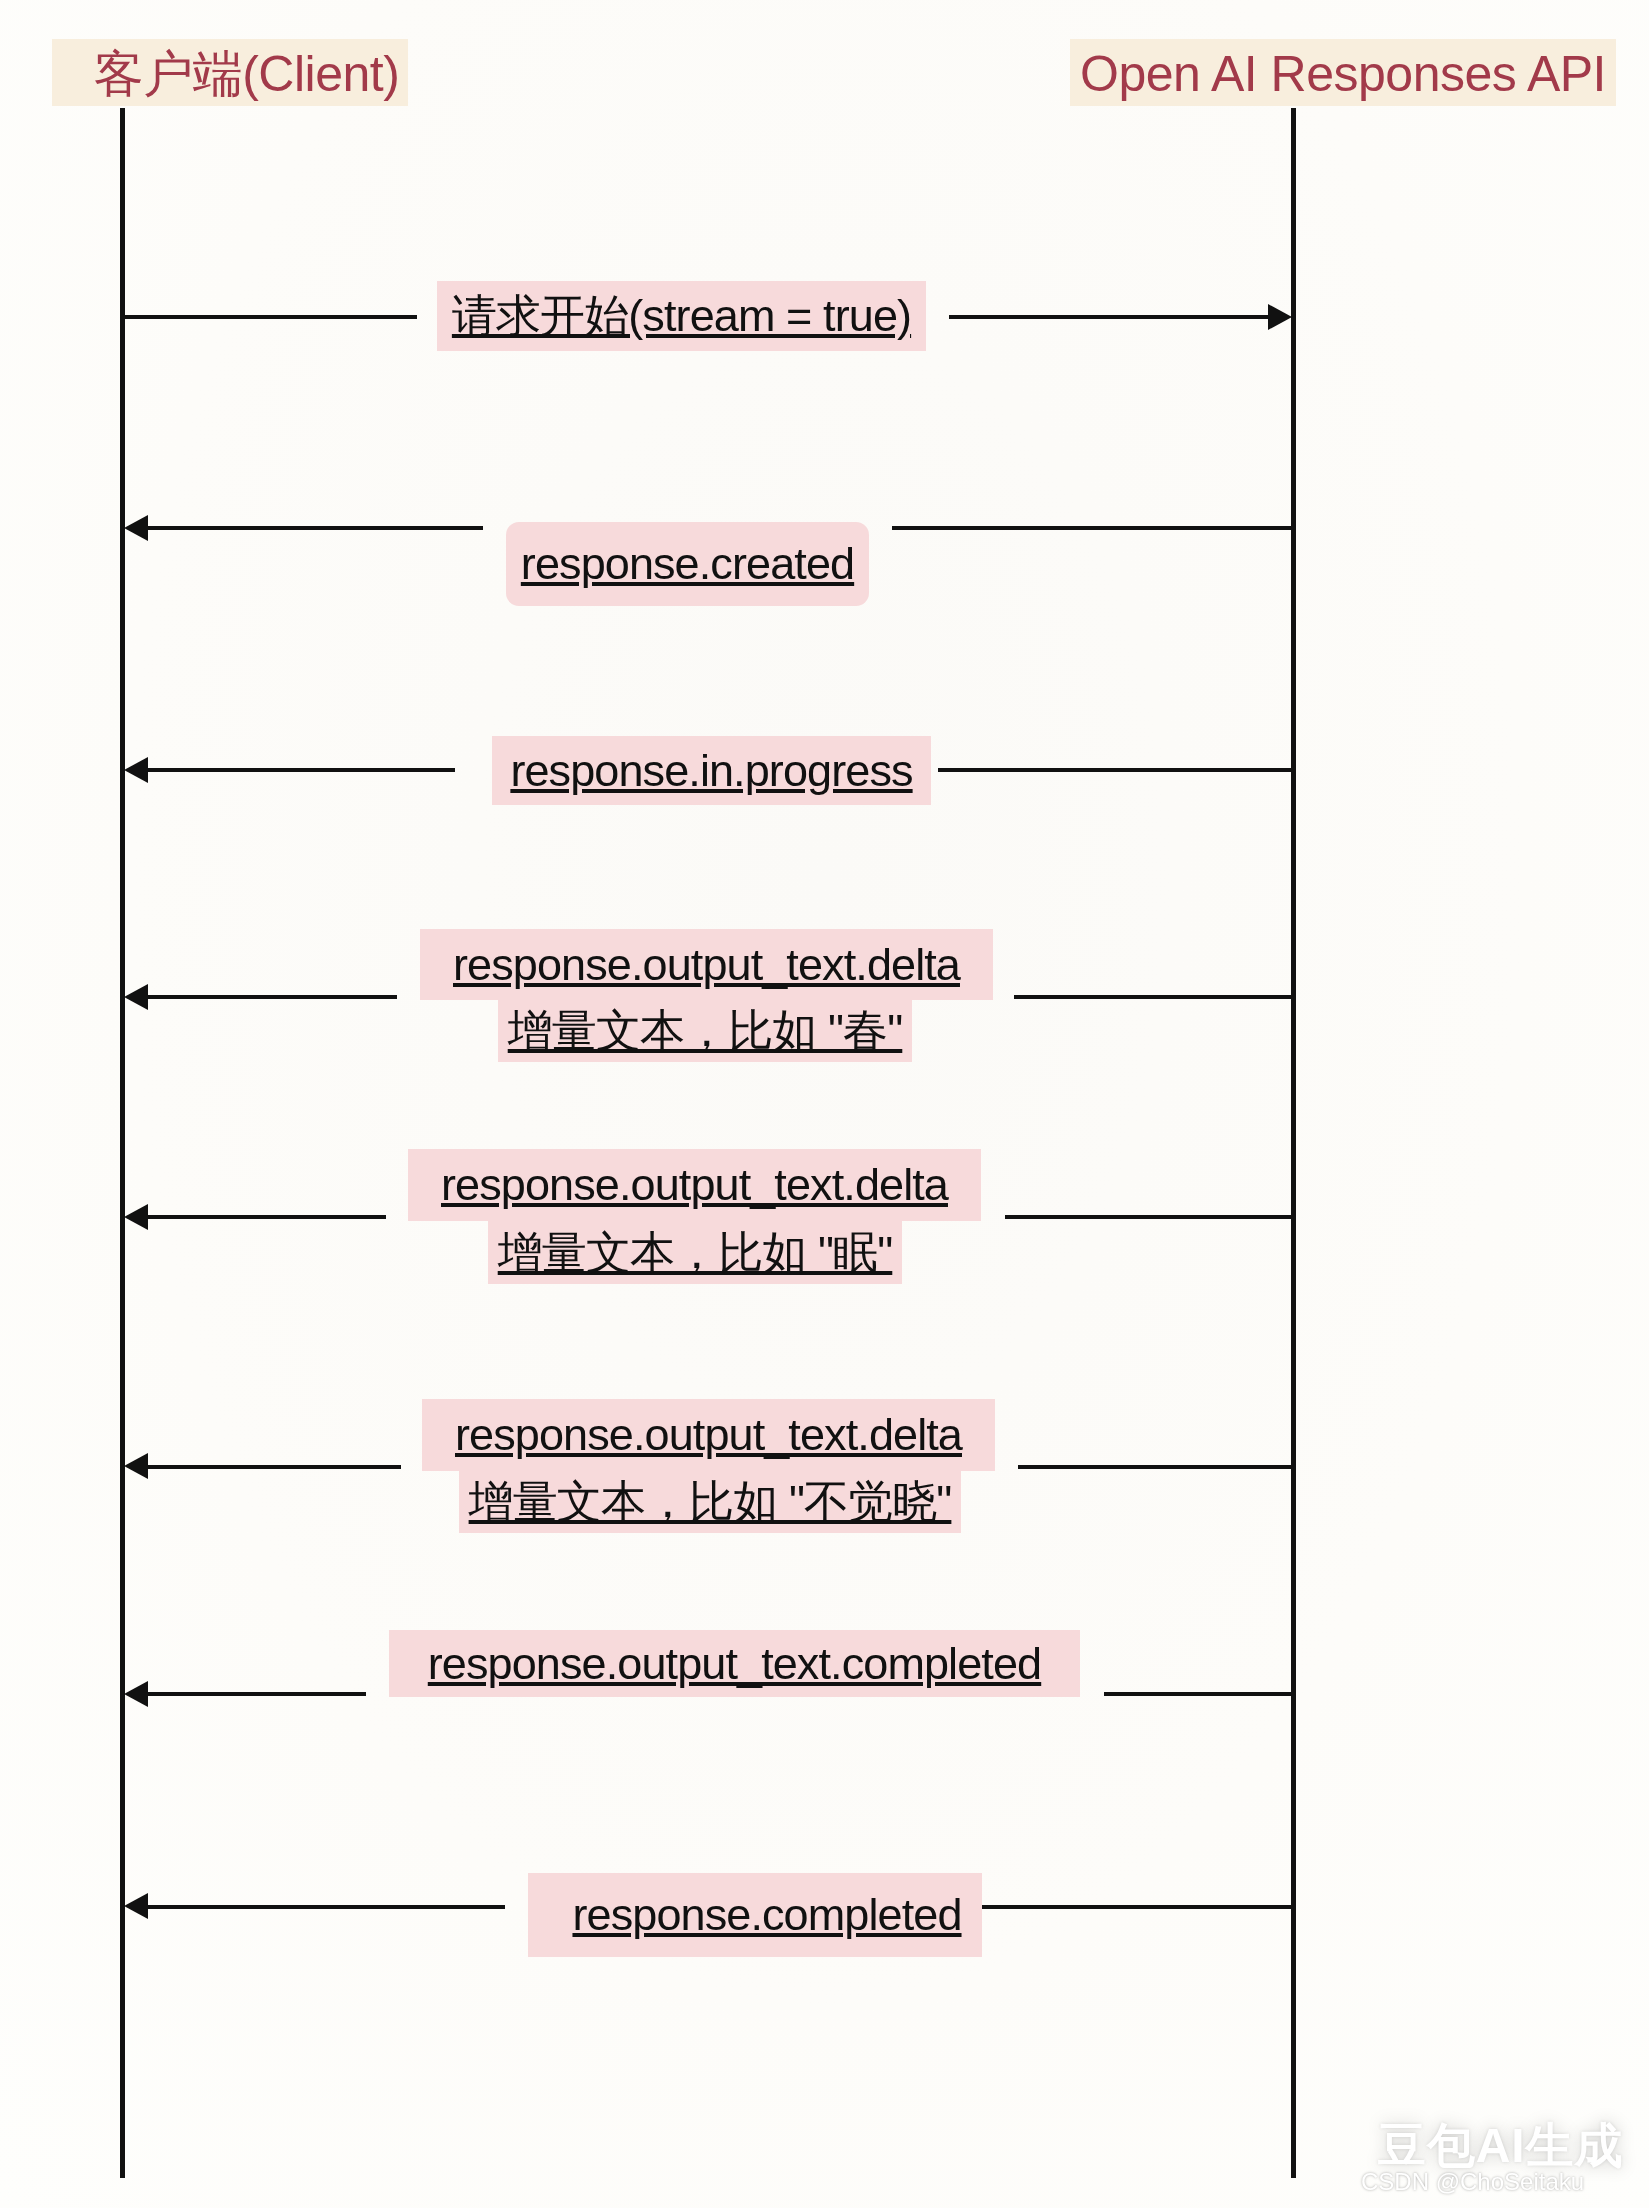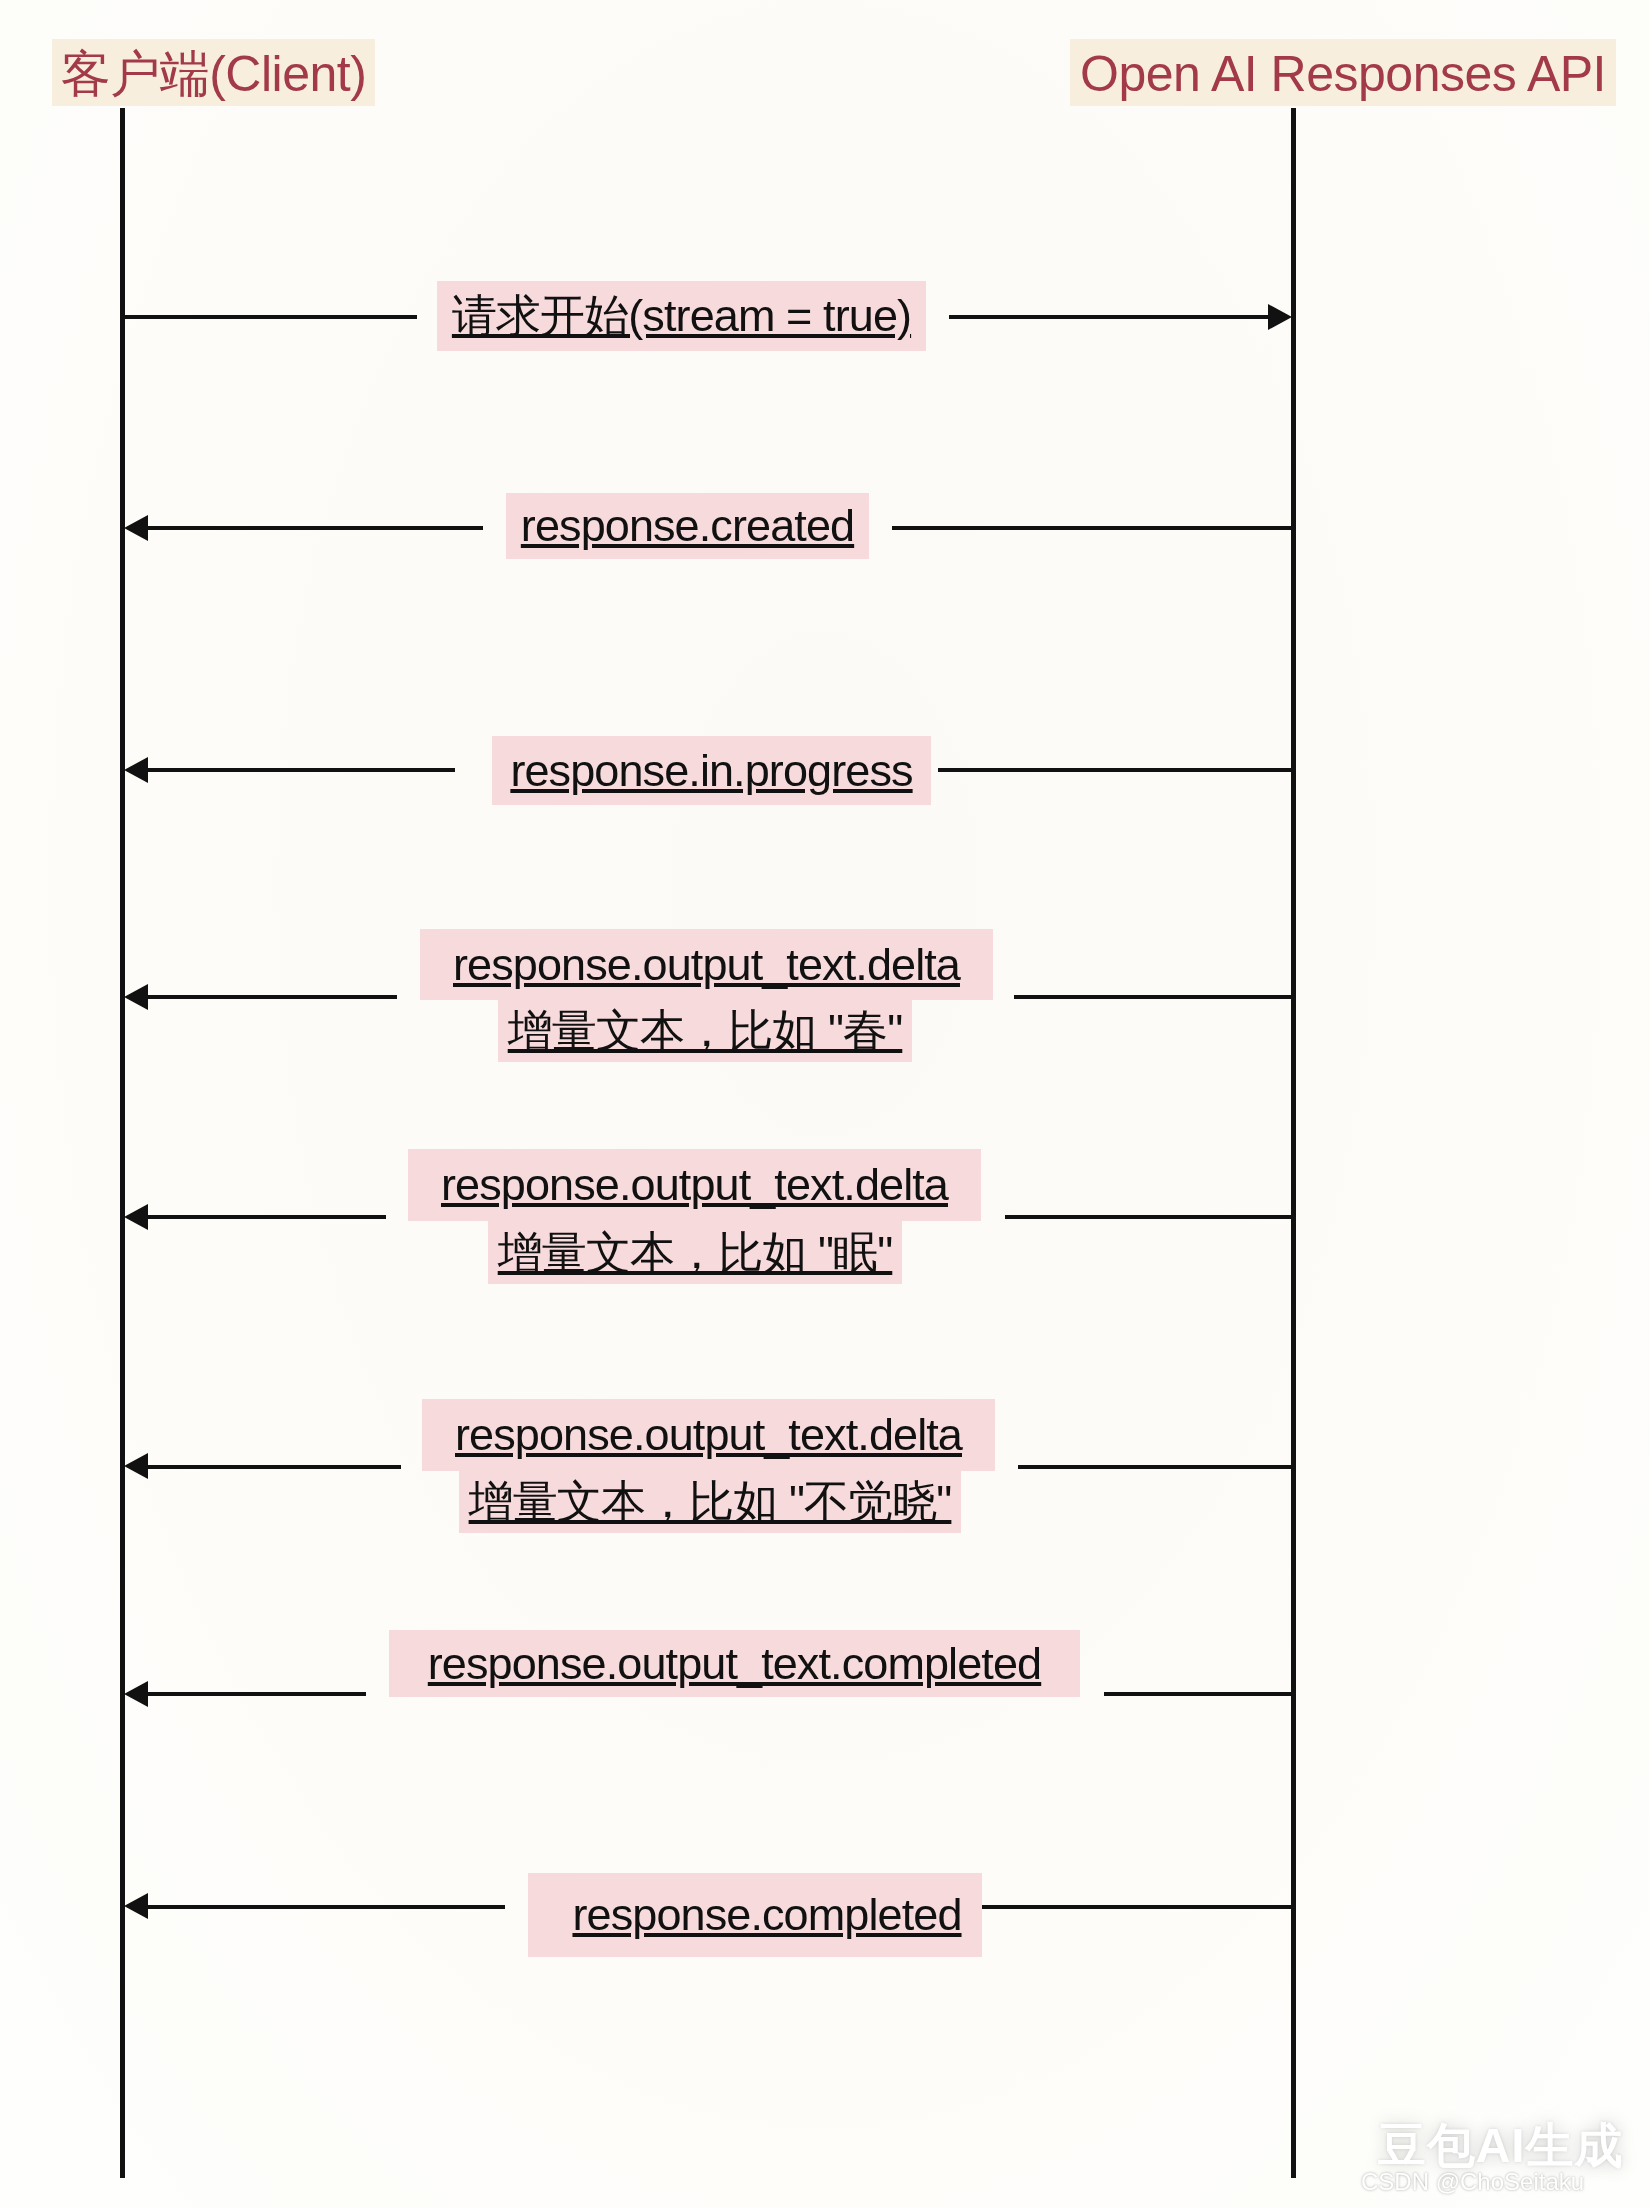--- a/index.html
+++ b/index.html
@@ -49,38 +49,38 @@
       color: #ffffff; font-size: 24px;
       text-shadow: 0 0 2.8px rgba(0,0,0,0.35);
       white-space: nowrap;
     }
   </style>
 </head>
 <body>
 
 <div class="bg-noise"></div>
 
-<div class="actor" style="left:52px; top:39px; width:323px; height:67px;">客户端(Client)</div>
+<div class="actor" style="left:52px; top:39px; width:323px; height:67px;padding-left:33px;">客户端(Client)</div>
 <div class="actor" style="left:1070px; top:39px; width:546px; height:67px;">Open AI  Responses API</div>
 
 <div class="lifeline" style="left:120px; top:108px; height:2070px;"></div>
 <div class="lifeline" style="left:1291px; top:108px; height:2070px;"></div>
 
 <div>
   <div class="seg" style="left:122px; top:315px; width:295px;"></div>
   <div class="seg" style="left:949px; top:315px; width:323px;"></div>
   <div class="head-right" style="left:1268px; top:304px;"></div>
   <div class="label" style="left:437px; top:281px; width:489px; height:70px;">请求开始(stream = true)</div>
 </div>
 
 <div>
   <div class="seg" style="left:140px; top:526px; width:343px;"></div>
   <div class="seg" style="left:892px; top:526px; width:401px;"></div>
   <div class="head-left" style="left:124px; top:515px;"></div>
-  <div class="label" style="left:506px; top:493px; width:363px; height:66px;">response.created</div>
+  <div class="label" style="left:506px; top:522px; width:363px; height:84px;border-radius:13px;">response.created</div>
 </div>
 
 <div>
   <div class="seg" style="left:140px; top:768px; width:315px;"></div>
   <div class="seg" style="left:938px; top:768px; width:355px;"></div>
   <div class="head-left" style="left:124px; top:757px;"></div>
   <div class="label" style="left:464px; top:736px; width:439px; height:69px;margin-left:28px;">response.in.progress</div>
 </div>
 
 <div>

